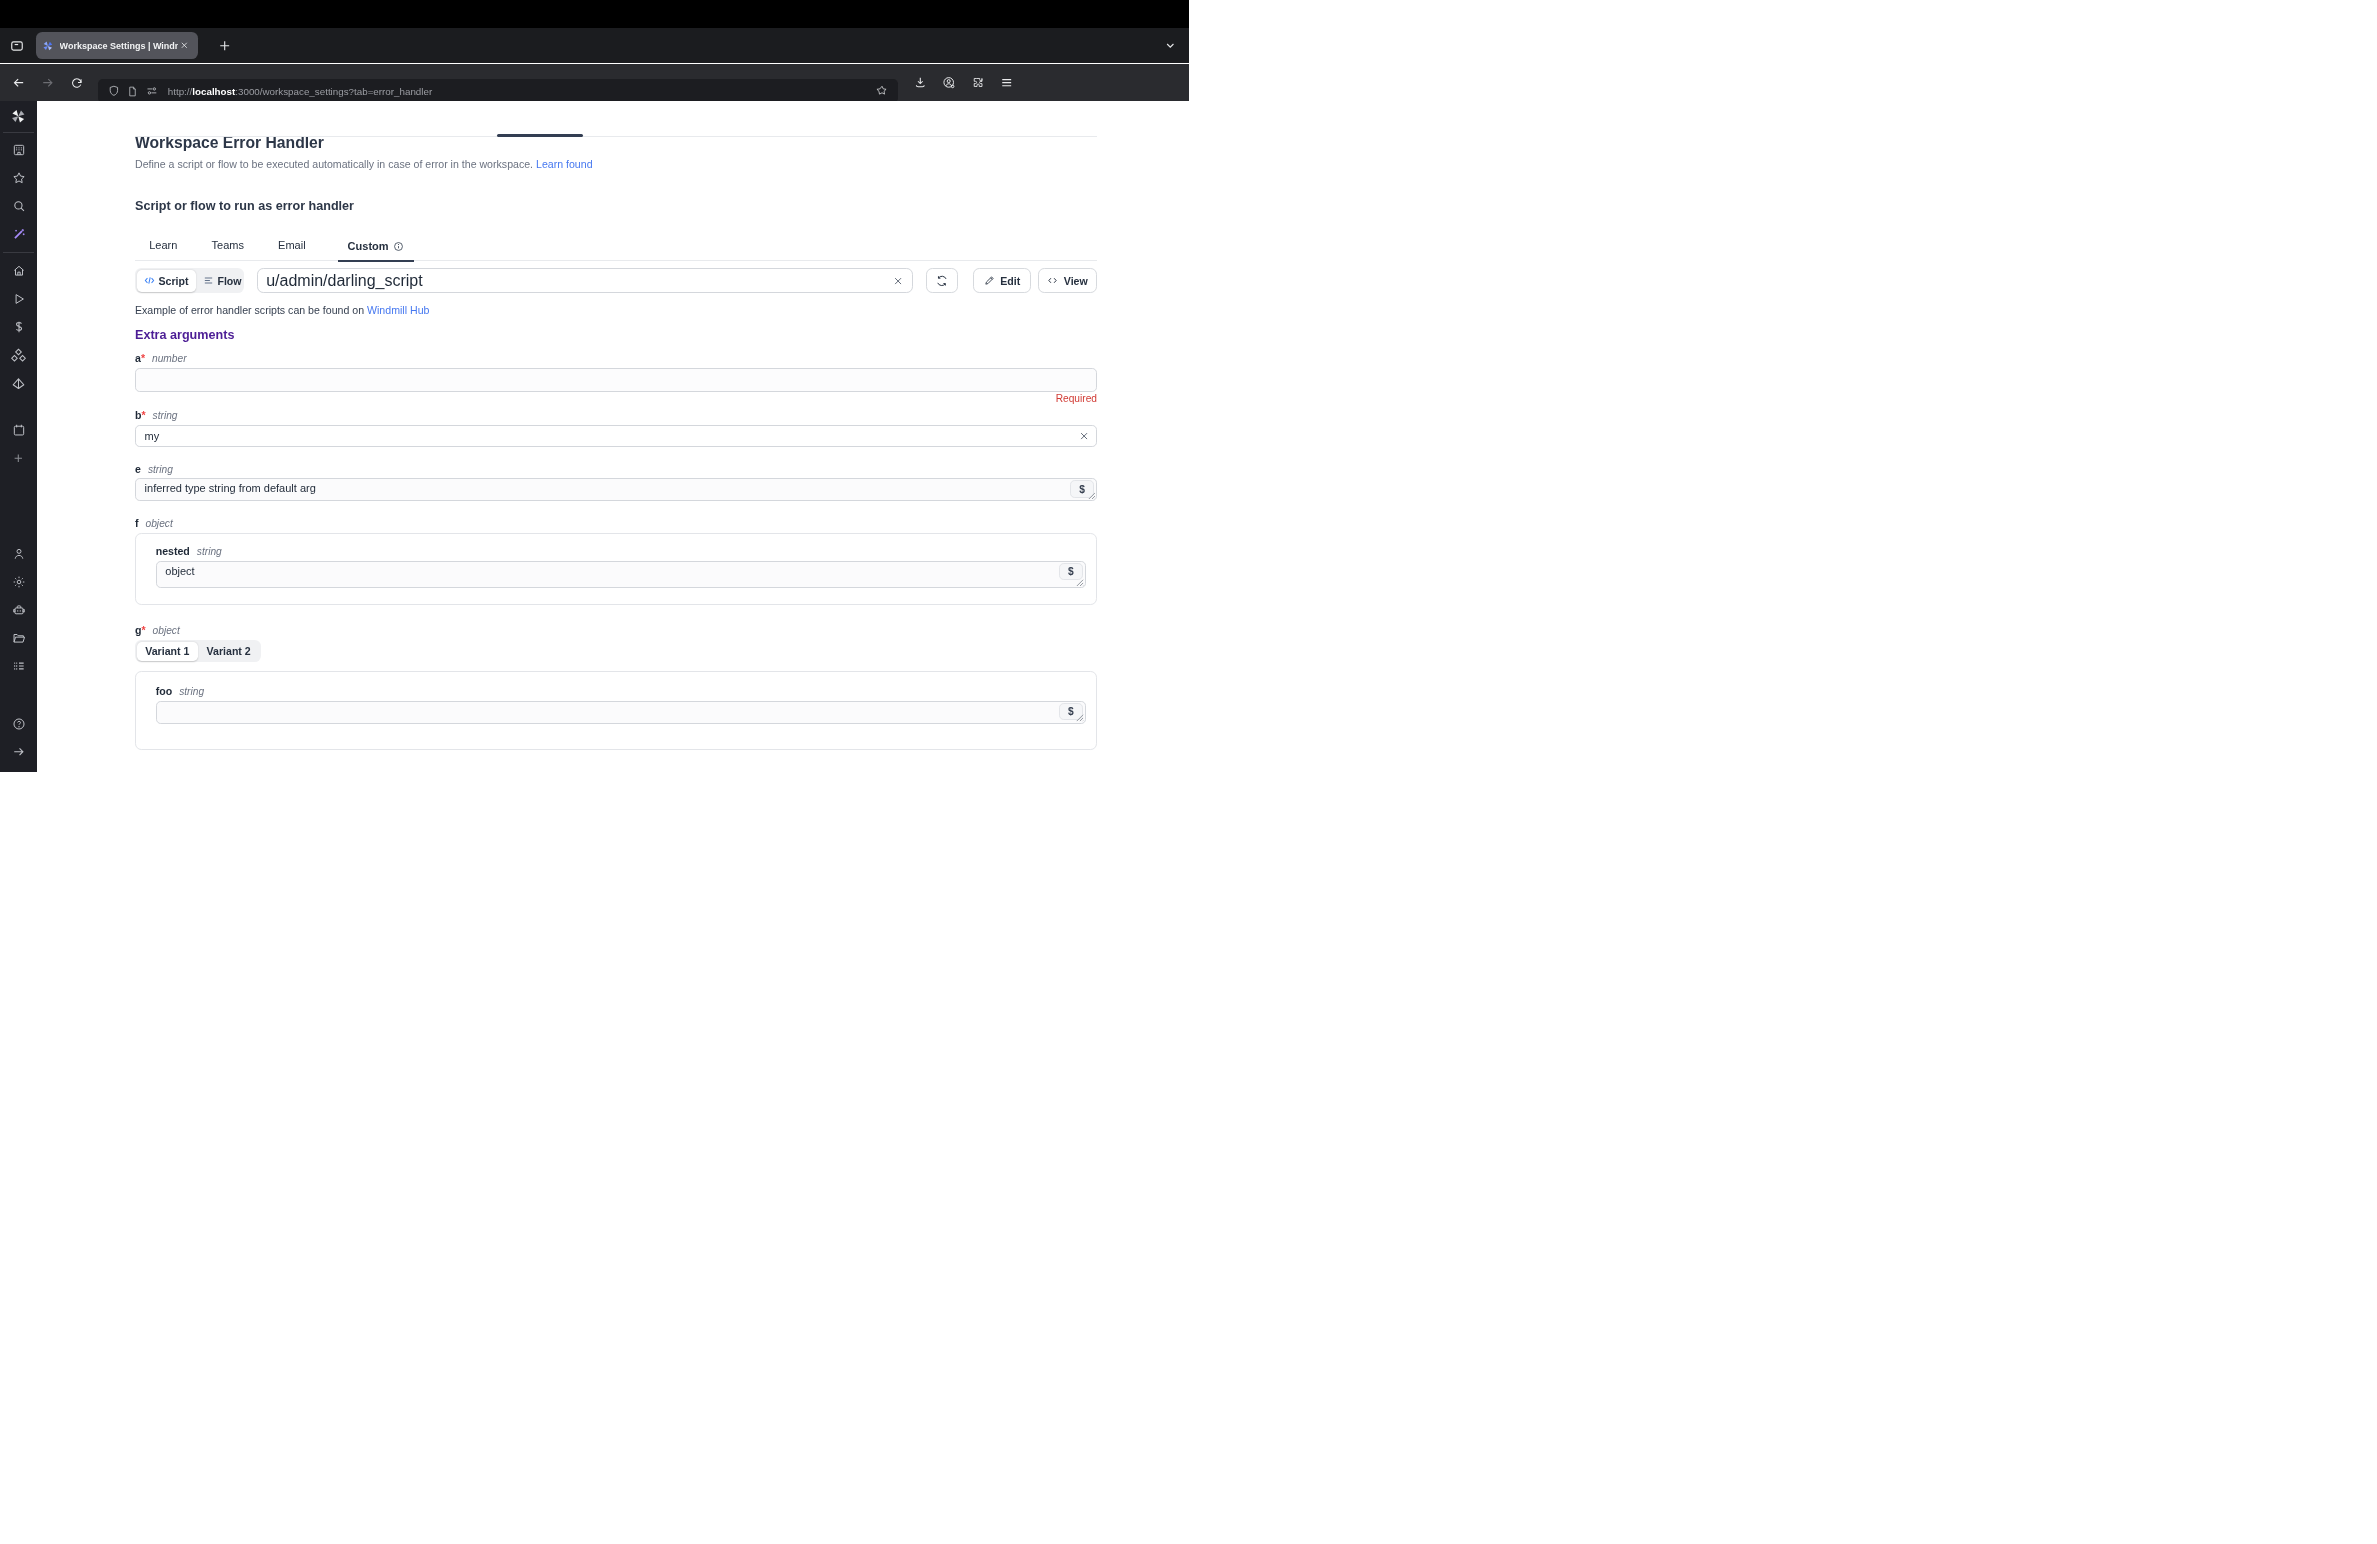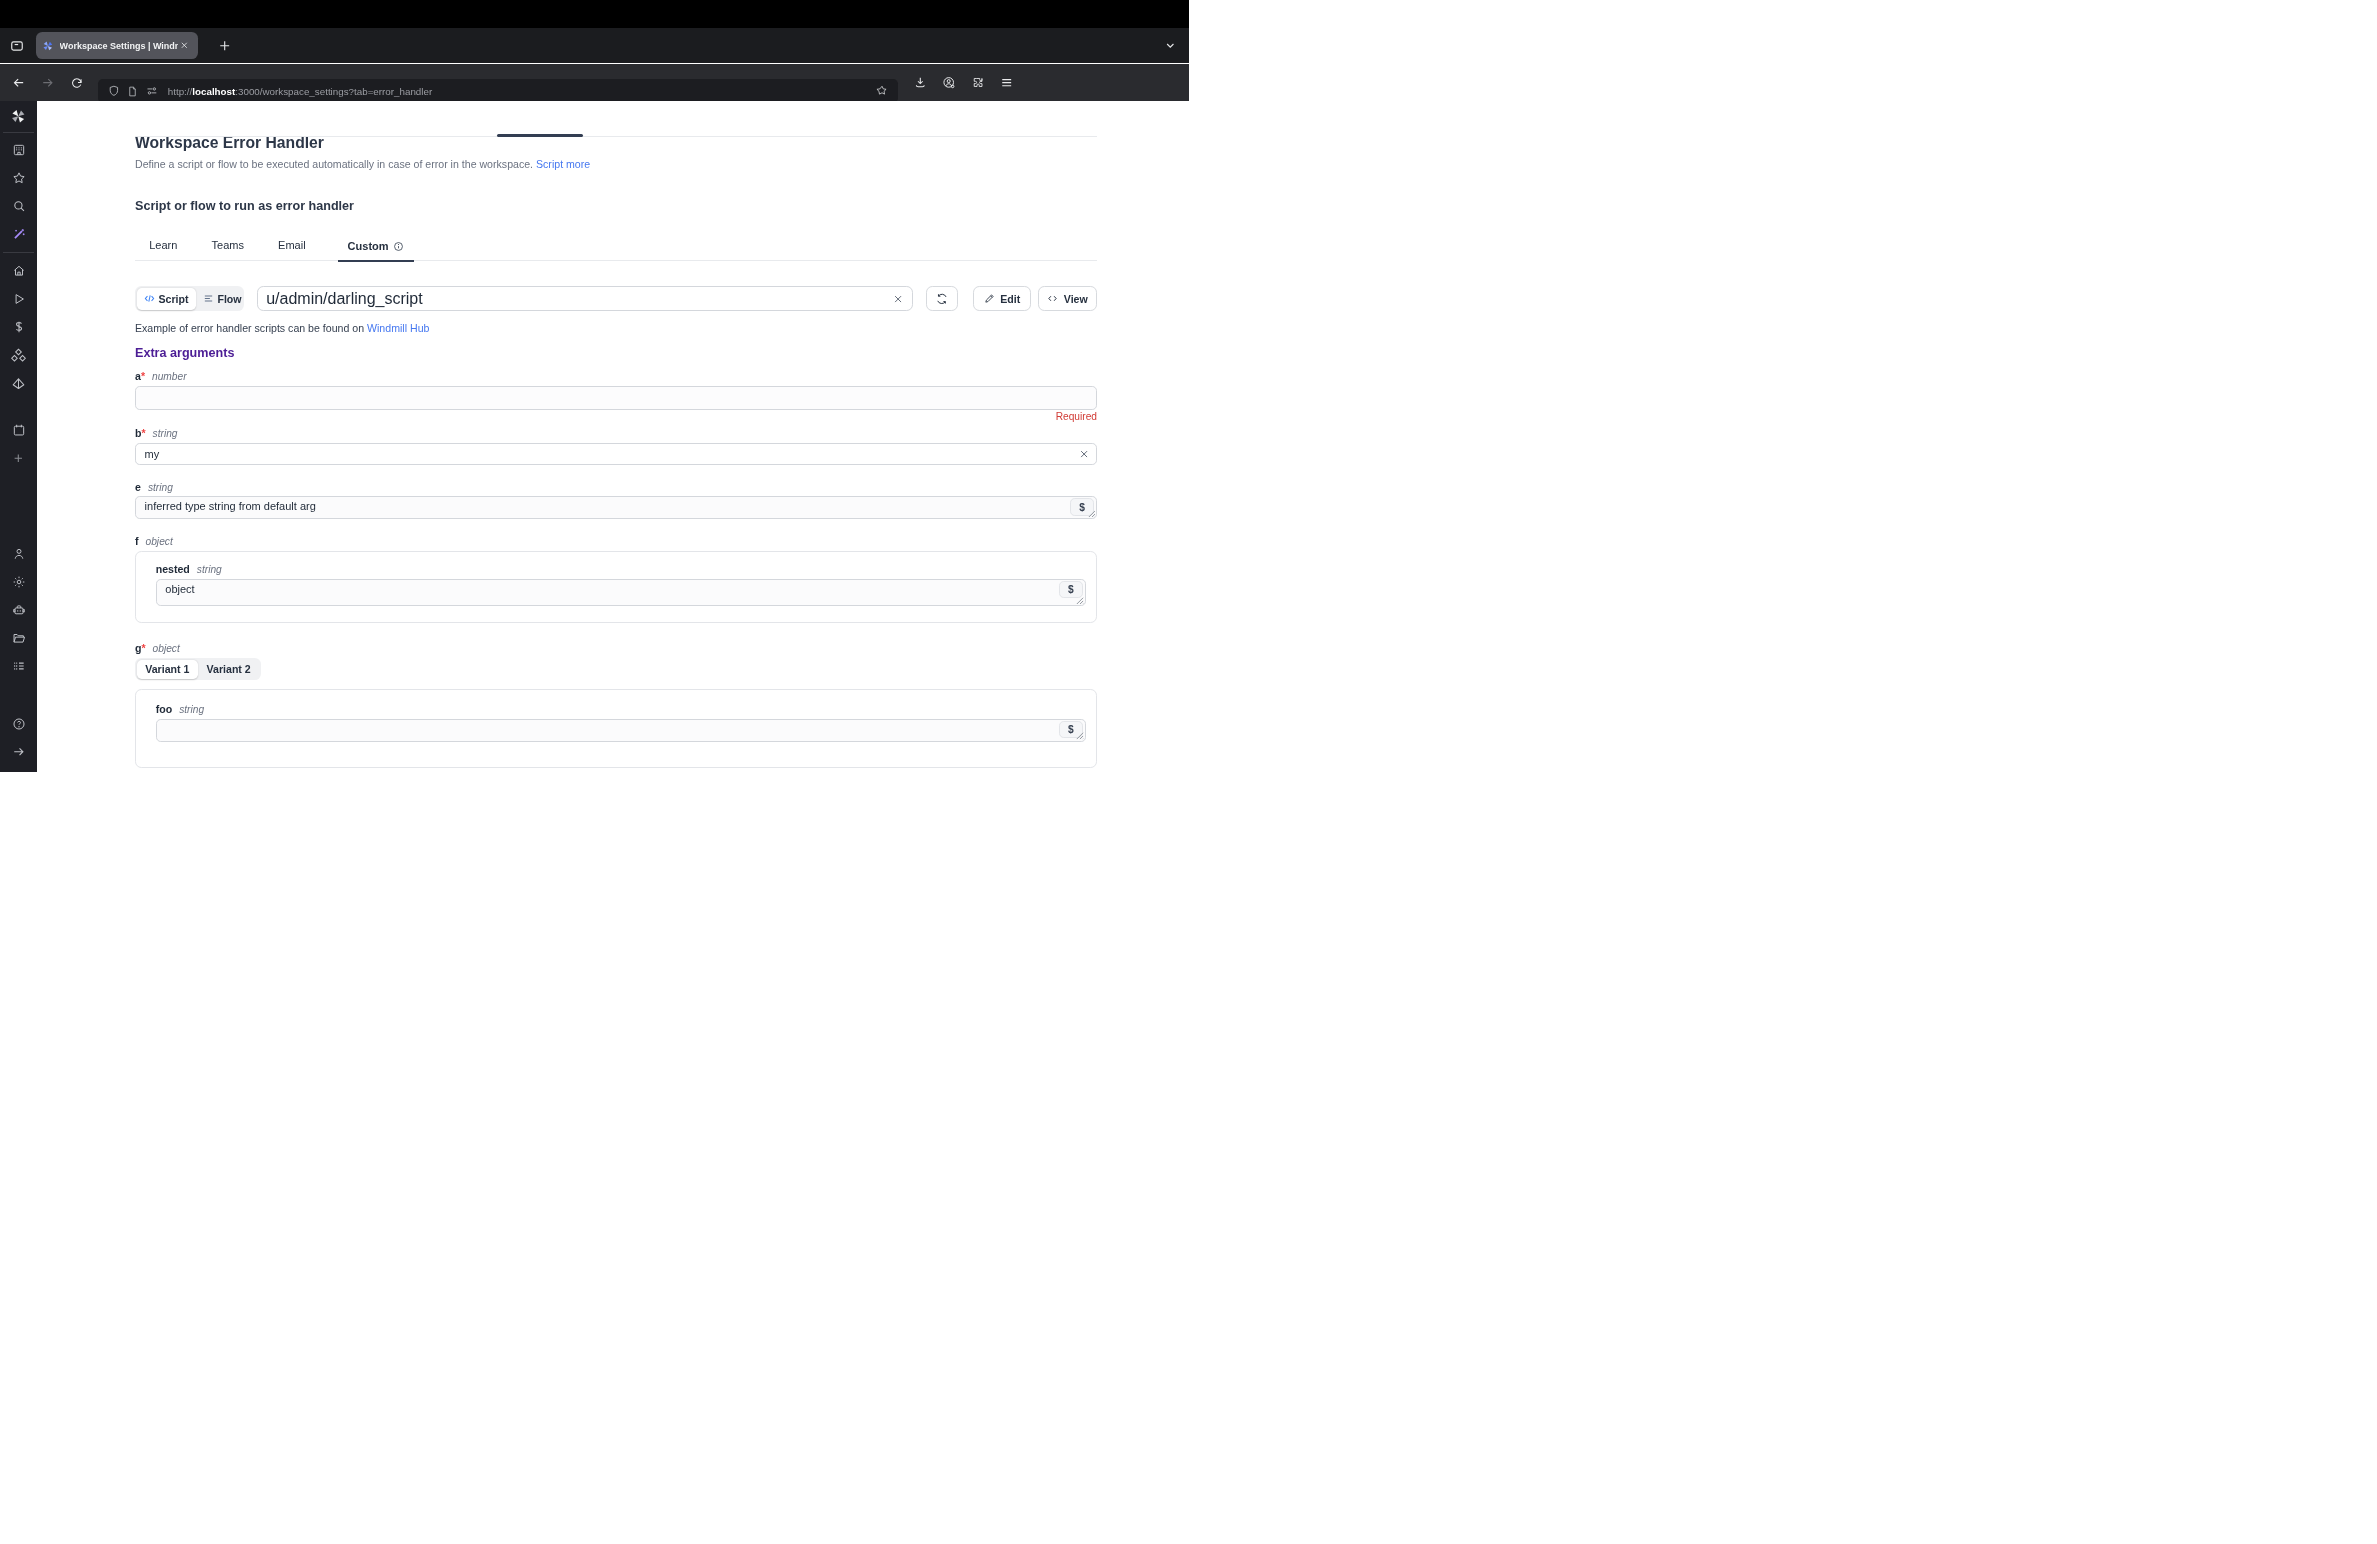--- a/index.html
+++ b/index.html
@@ -57,21 +57,21 @@
 
   h1.page-title { margin:32px 0 0; font-size:15.7px; line-height:19.7px; font-weight:700; color:#2d3748; }
   .desc { margin-top:4.7px; font-size:10.6px; line-height:15.7px; color:#6b7280; }
   .link { color:#4678f0; cursor:pointer; }
   h2.section-title { margin:25px 0 0; font-size:12.6px; line-height:17.3px; font-weight:700; color:#2d3748; }
 
   .ch-tabs { margin-top:23px; display:flex; gap:31px; padding-left:12.6px; border-bottom:0.8px solid #e8eaed; }
   .ch-tab { font-size:11px; line-height:15.7px; color:#26303f; font-weight:500; padding:0 1.6px 6.3px; cursor:pointer; }
   .ch-tab.active { font-weight:600; border-bottom:2.4px solid #333e52; margin-bottom:-1.6px; padding:0 9.4px 5.5px; display:flex; align-items:center; gap:4.7px; }
 
-  .picker-row { margin-top:25px; display:flex; align-items:flex-end; }
+  .picker-row { margin-top:7px; display:flex; align-items:flex-end; }
   .seg { background:#f0f1f3; border-radius:6.3px; padding:1.6px; display:flex; height:25px; width:109px; }
   .seg-opt { display:flex; align-items:center; gap:3.9px; padding:0 7px; border-radius:4.7px; font-size:10.6px; font-weight:700; color:#26303f; cursor:pointer; }
   .seg-opt.active { background:#fff; box-shadow:0 0.8px 1.6px rgba(0,0,0,.18); }
   .path-input-wrap { position:relative; flex:1; margin-left:12.6px; }
   .path-input {
     width:100%; height:25px; border:0.8px solid #d4d7dc; border-radius:6.3px; padding:0 27px 0 8.6px;
     font-size:16px; color:#1f2937; font-family:inherit; background:#fff; outline:none;
   }
   .input-clear { position:absolute; right:7px; top:4.7px; width:15.7px; height:15.7px; display:flex; align-items:center; justify-content:center; color:#404a59; cursor:pointer; }
   .btn { height:25px; border:0.8px solid #d7dade; border-radius:6.3px; background:#fff; display:flex; align-items:center; justify-content:center; gap:5.5px; font-size:10.6px; font-weight:700; color:#26303f; cursor:pointer; font-family:inherit; }
@@ -352,21 +352,21 @@
       </svg>
   </div>
 </div>
 
 <div class="content">
   <div class="page">
     <div class="top-line"></div>
     <div class="top-indicator"></div>
 
     <h1 class="page-title">Workspace Error Handler</h1>
-    <div class="desc"><span>Define a script or flow to be executed automatically in case of error in the workspace.</span> <span class="link">Script more</span></div>
+    <div class="desc"><span>Define a script or flow to be executed automatically in case of error in the workspace.</span> <span class="link">Learn found</span></div>
 
     <h2 class="section-title">Script or flow to run as error handler</h2>
 
     <div class="ch-tabs">
       <div class="ch-tab">Learn</div>
       <div class="ch-tab">Teams</div>
       <div class="ch-tab">Email</div>
       <div class="ch-tab active">
         <span>Custom</span>
         <svg width="11" height="11" viewBox="0 0 24 24" fill="none" stroke="#374151" stroke-width="1.8">

